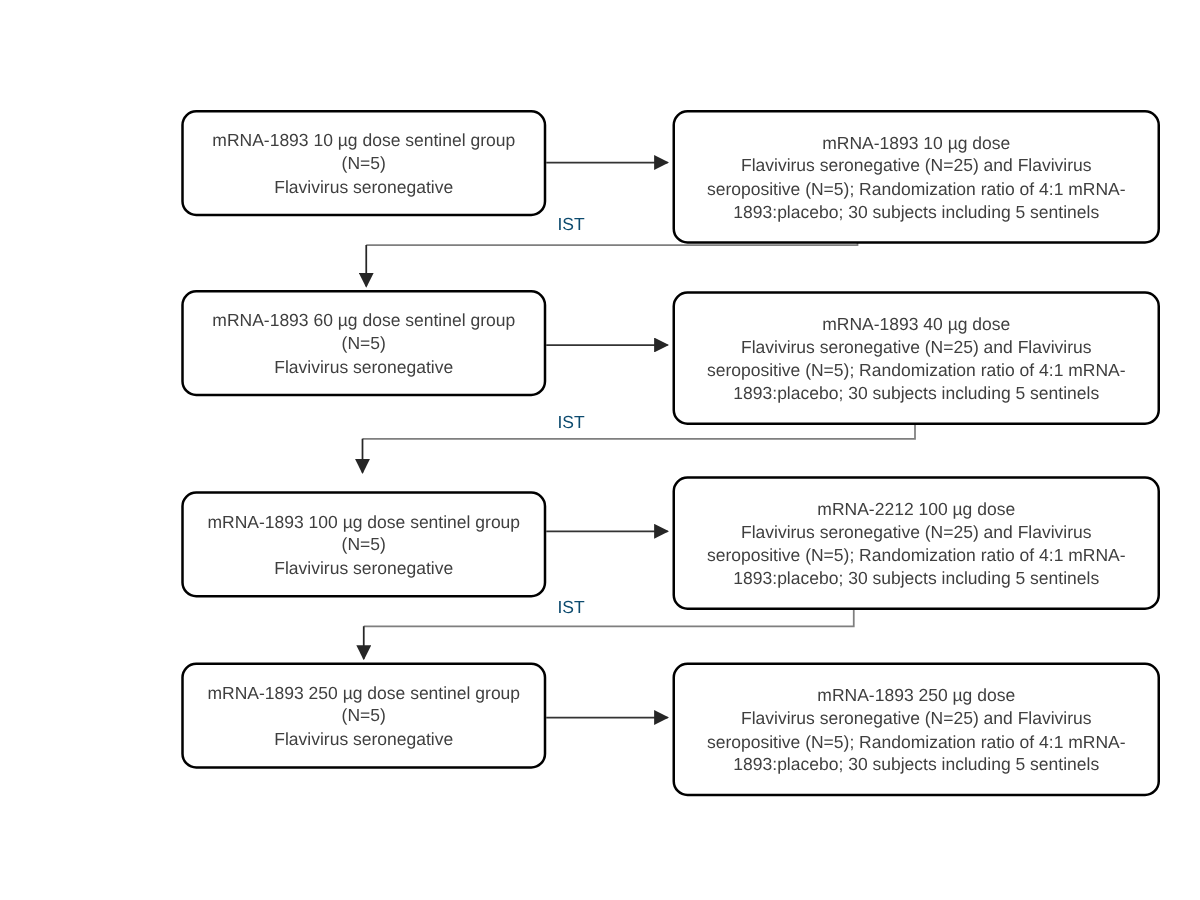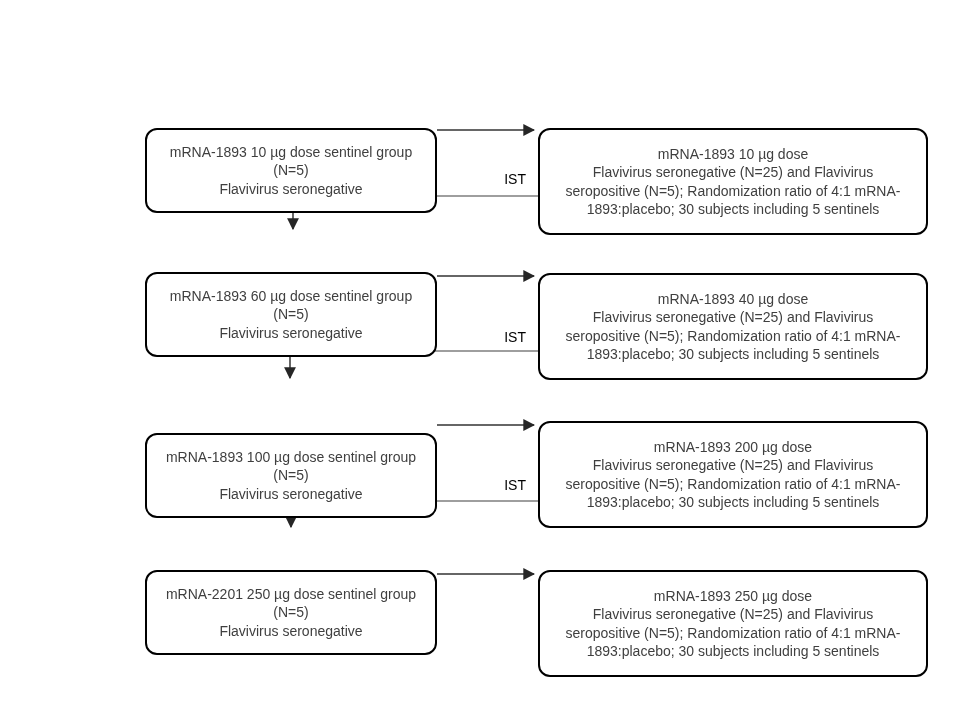--- a/index.html
+++ b/index.html
@@ -23,41 +23,40 @@
     border-radius: 12px;
     display: flex;
     flex-direction: column;
     justify-content: center;
     align-items: center;
     text-align: center;
     color: #3f3f3f;
     font-size: 14px;
     line-height: 18.5px;
     padding: 4px 24px;
-    margin-top: 40px;
   }
   .box .ln {
     white-space: nowrap;
   }
   .box.left {
     left: 145px;
     width: 292px;
     height: 85px;
   }
   .box.right {
     left: 538px;
     width: 390px;
     height: 107px;
   }
   .ist {
     position: absolute;
     left: 446px;
     width: 80px;
-    text-align: right;
-    color: #000000;
+    text-align: left;
+    color: #0c4a6e;
     font-size: 14px;
     line-height: 16px;
   }
   svg.connectors {
     position: absolute;
     left: 0;
     top: 0;
     pointer-events: none;
   }
 </style>
@@ -112,29 +111,29 @@
     <div class="ln">1893:placebo; 30 subjects including 5 sentinels</div>
   </div>
   <div class="ist" style="top:329px">IST</div>
 
   <div class="box left" style="top:393px">
     <div class="ln">mRNA-1893 100 µg dose sentinel group</div>
     <div class="ln">(N=5)</div>
     <div class="ln">Flavivirus seronegative</div>
   </div>
   <div class="box right" style="top:381px">
-    <div class="ln">mRNA-1893 200 µg dose</div>
+    <div class="ln">mRNA-2212 100 µg dose</div>
     <div class="ln">Flavivirus seronegative (N=25) and Flavivirus</div>
     <div class="ln">seropositive (N=5); Randomization ratio of 4:1 mRNA-</div>
     <div class="ln">1893:placebo; 30 subjects including 5 sentinels</div>
   </div>
   <div class="ist" style="top:477px">IST</div>
 
   <div class="box left" style="top:530px">
-    <div class="ln">mRNA-2201 250 µg dose sentinel group</div>
+    <div class="ln">mRNA-1893 250 µg dose sentinel group</div>
     <div class="ln">(N=5)</div>
     <div class="ln">Flavivirus seronegative</div>
   </div>
   <div class="box right" style="top:530px">
     <div class="ln">mRNA-1893 250 µg dose</div>
     <div class="ln">Flavivirus seronegative (N=25) and Flavivirus</div>
     <div class="ln">seropositive (N=5); Randomization ratio of 4:1 mRNA-</div>
     <div class="ln">1893:placebo; 30 subjects including 5 sentinels</div>
   </div>
 

